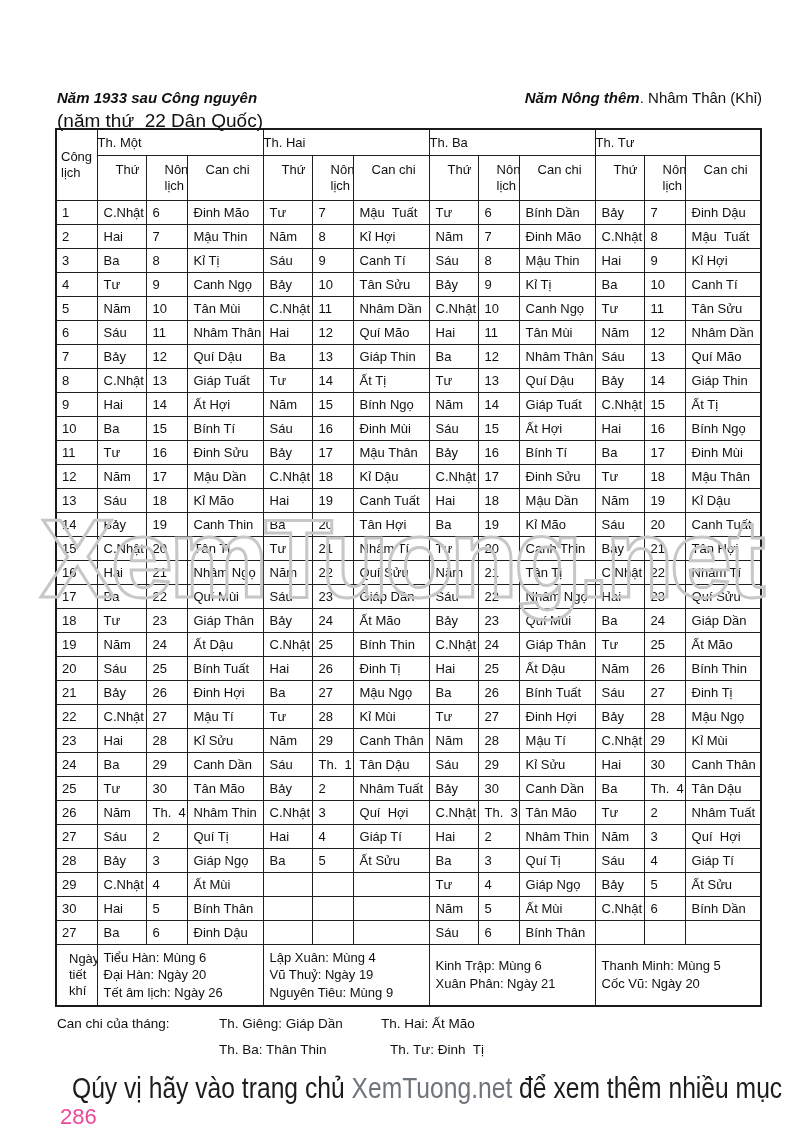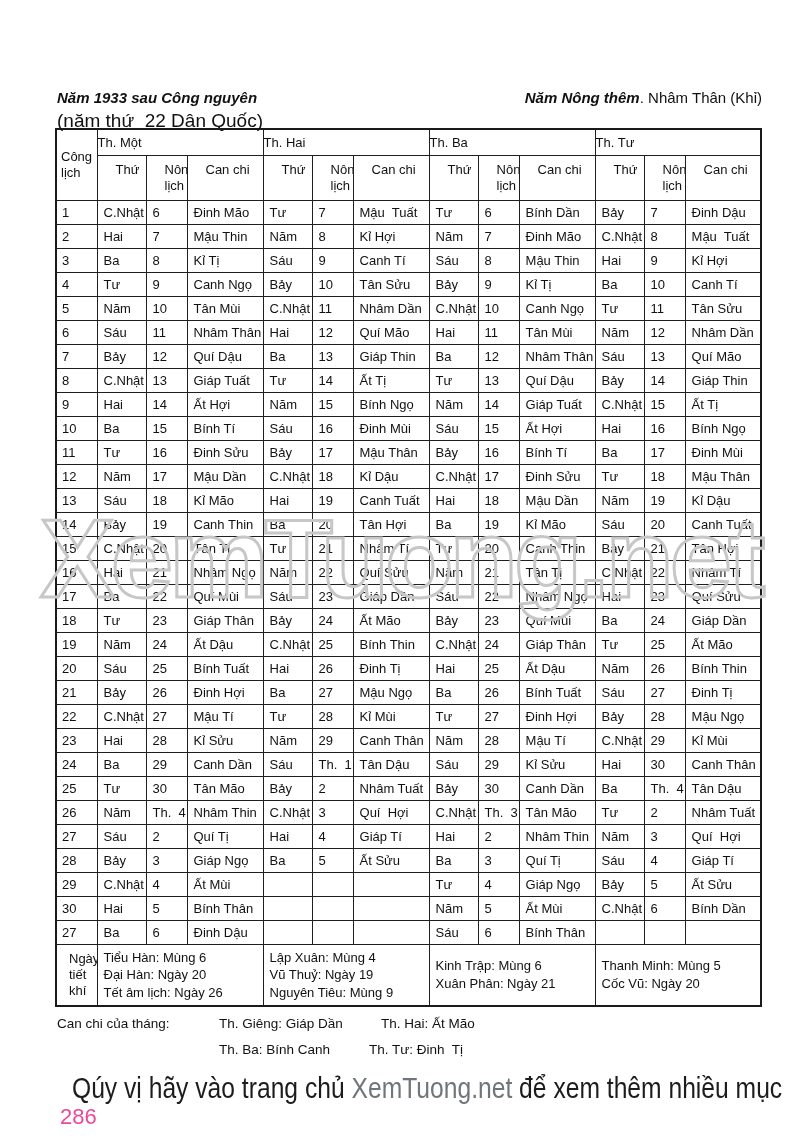--- a/index.html
+++ b/index.html
@@ -29,21 +29,21 @@
   .watermark{position:absolute;left:40px;top:494px;z-index:3;white-space:nowrap;
              font-size:112px;font-weight:bold;letter-spacing:-4px;color:transparent;
              -webkit-text-stroke:3px #c7c7c7;pointer-events:none;}
   
   .ccm{position:absolute;left:0;top:0;width:786px;font-size:13.5px;}
   .ccm span{position:absolute;white-space:pre;}
   .ccm-label{left:57px;top:1016px;text-align:right;}
   .ccm-a1{left:219px;top:1016px;}
   .ccm-b1{left:381px;top:1016px;}
   .ccm-a2{left:219px;top:1042px;}
-  .ccm-b2{left:369px;top:1042px;}
+  .ccm-b2{left:390px;top:1042px;}
   
   .footer{position:absolute;left:0;right:0;top:1072px;text-align:center;white-space:nowrap;}
   .footer .fx{display:inline-block;transform:scaleX(0.85);transform-origin:50% 50%;
               font-size:29px;color:#1c1c1c;}
   .footer .brand{color:#70757b;}
   .pageno{position:absolute;left:60px;top:1104px;font-size:22px;color:#ec4899;}
 </style>
 </head>
 <body>
 
@@ -572,21 +572,21 @@
         </tr>
       </tbody>
   </table>
 
   <div class="watermark">XemTuong.net</div>
 
   <div class="ccm">
     <span class="ccm-label">Can chi của tháng:</span>
     <span class="ccm-a1">Th. Giêng: Giáp Dần</span>
     <span class="ccm-b1">Th. Hai: Ất Mão</span>
-    <span class="ccm-a2">Th. Ba: Bính Canh</span>
+    <span class="ccm-a2">Th. Ba: Thân Thin</span>
     <span class="ccm-b2">Th. Tư: Đinh  Tị</span>
   </div>
 
   <div class="footer">
     <span class="fx"><span>Qúy vị hãy vào trang chủ </span><span class="brand">XemTuong.net</span><span> để xem thêm nhiều mục hay khác</span></span>
   </div>
 
   <div class="pageno">286</div>
 
 </div>

